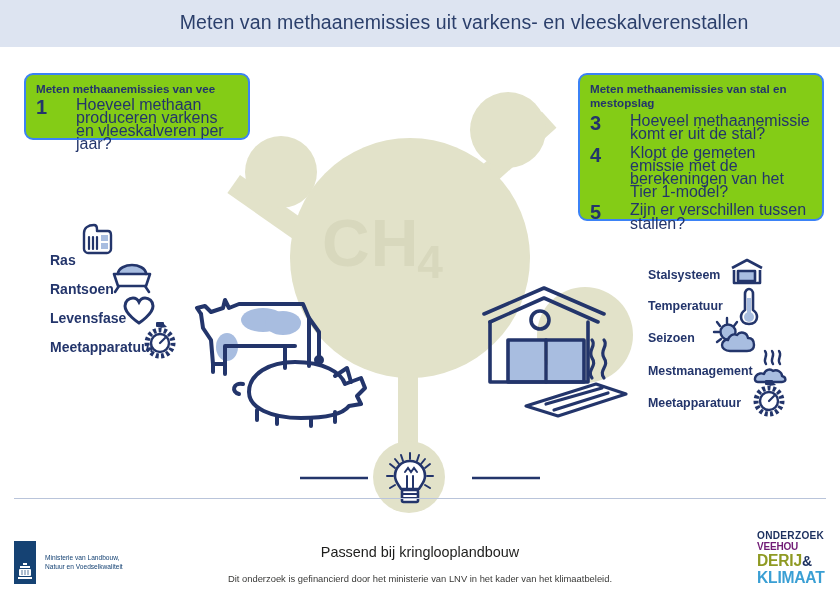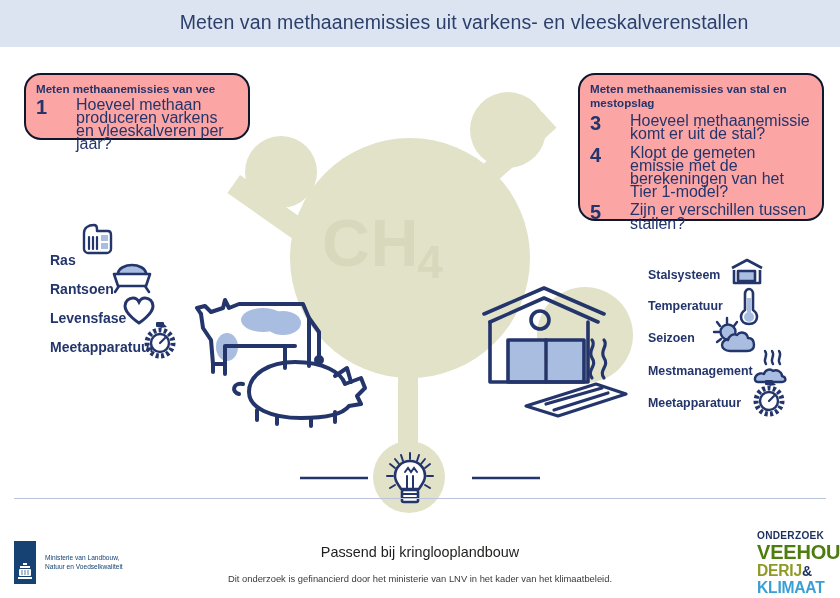--- a/index.html
+++ b/index.html
@@ -35,23 +35,23 @@
     position:absolute;left:322px;top:205px;
     font-size:66px;font-weight:700;color:#d8d8bd;
     letter-spacing:1px;
     user-select:none;
   }
   .ch4-label .sub{font-size:46px;position:relative;top:12px;left:-2px;}
 
   
   .qbox{
     position:absolute;
-    background:#fca5a5;
-    border:2px solid #0f172a;
-    border-radius:17px;
+    background:#84cc16;
+    border:2px solid #3b82f6;
+    border-radius:9px;
     box-sizing:border-box;
   }
   .qbox-left{left:24px;top:73px;width:226px;height:67px;padding:7px 9px 0 10px;}
   .qbox-right{left:578px;top:73px;width:246px;height:148px;padding:7px 9px 0 10px;}
 
   .qbox-heading{
     font-size:11.6px;font-weight:700;color:#23356b;
     line-height:13.6px;margin:0 0 2px 0;
   }
   .qrow{display:flex;align-items:flex-start;margin-top:2px;}
@@ -92,21 +92,21 @@
 
   
   .min-logo{position:absolute;left:14px;top:541px;display:flex;align-items:center;}
   .min-bar{width:22px;height:43px;background:#154273;position:relative;}
   .min-crest{position:absolute;left:3px;top:22px;width:16px;height:18px;}
   .min-text{margin-left:9px;font-size:6.6px;line-height:8.4px;color:#154273;font-weight:400;}
 
   
   .ovk{position:absolute;left:757px;top:531px;width:72px;line-height:1;}
   .ovk-l1{font-size:10.1px;font-weight:700;color:#1b2f5e;letter-spacing:.3px;}
-  .ovk-l2{font-size:20px;font-weight:800;color:#4d7c0f;letter-spacing:-.2px;margin-top:1px;}
+  .ovk-l2{font-size:10px;font-weight:800;color:#701a75;letter-spacing:-.2px;margin-top:1px;}
   .ovk-l3{font-size:15.6px;font-weight:800;color:#8f9a23;letter-spacing:-.2px;margin-top:1px;}
   .ovk-l3 .amp{color:#1b2f5e;font-size:14px;}
   .ovk-l4{font-size:15.6px;font-weight:800;color:#3a9fd4;letter-spacing:-.2px;margin-top:1px;}
 
   svg{display:block;overflow:visible;}
 </style>
 </head>
 <body>
 
 <div id="stage">

